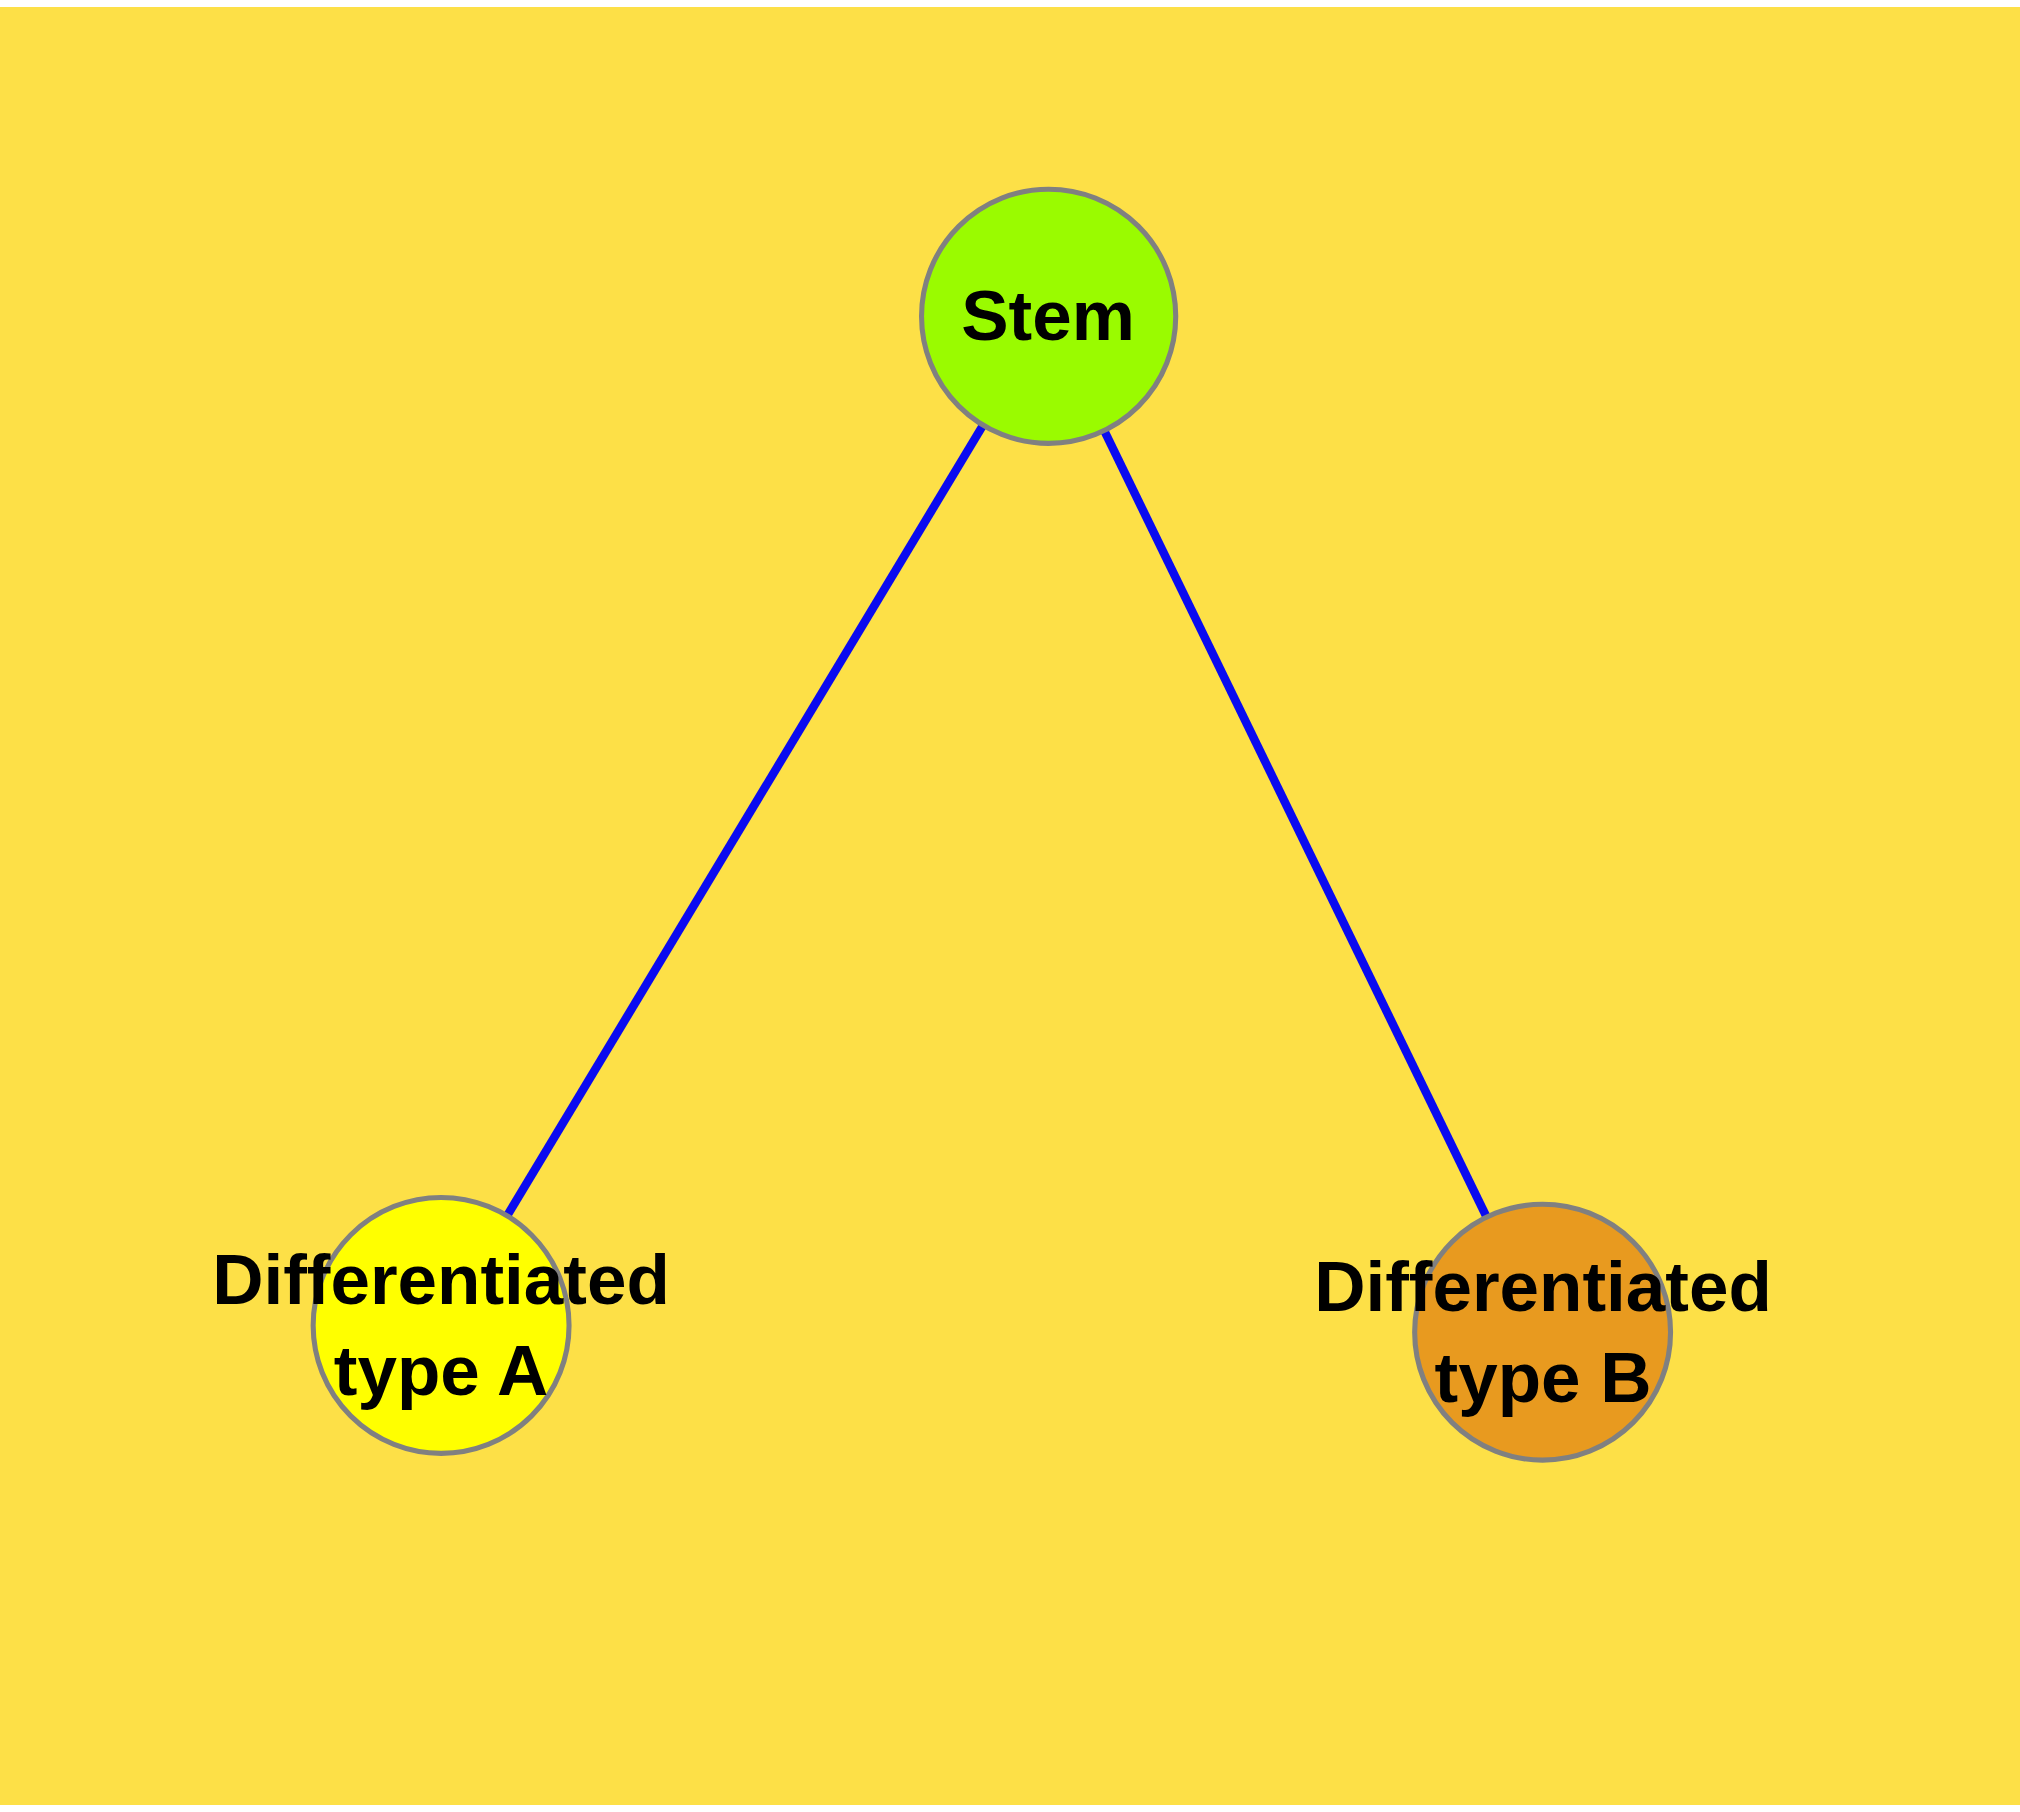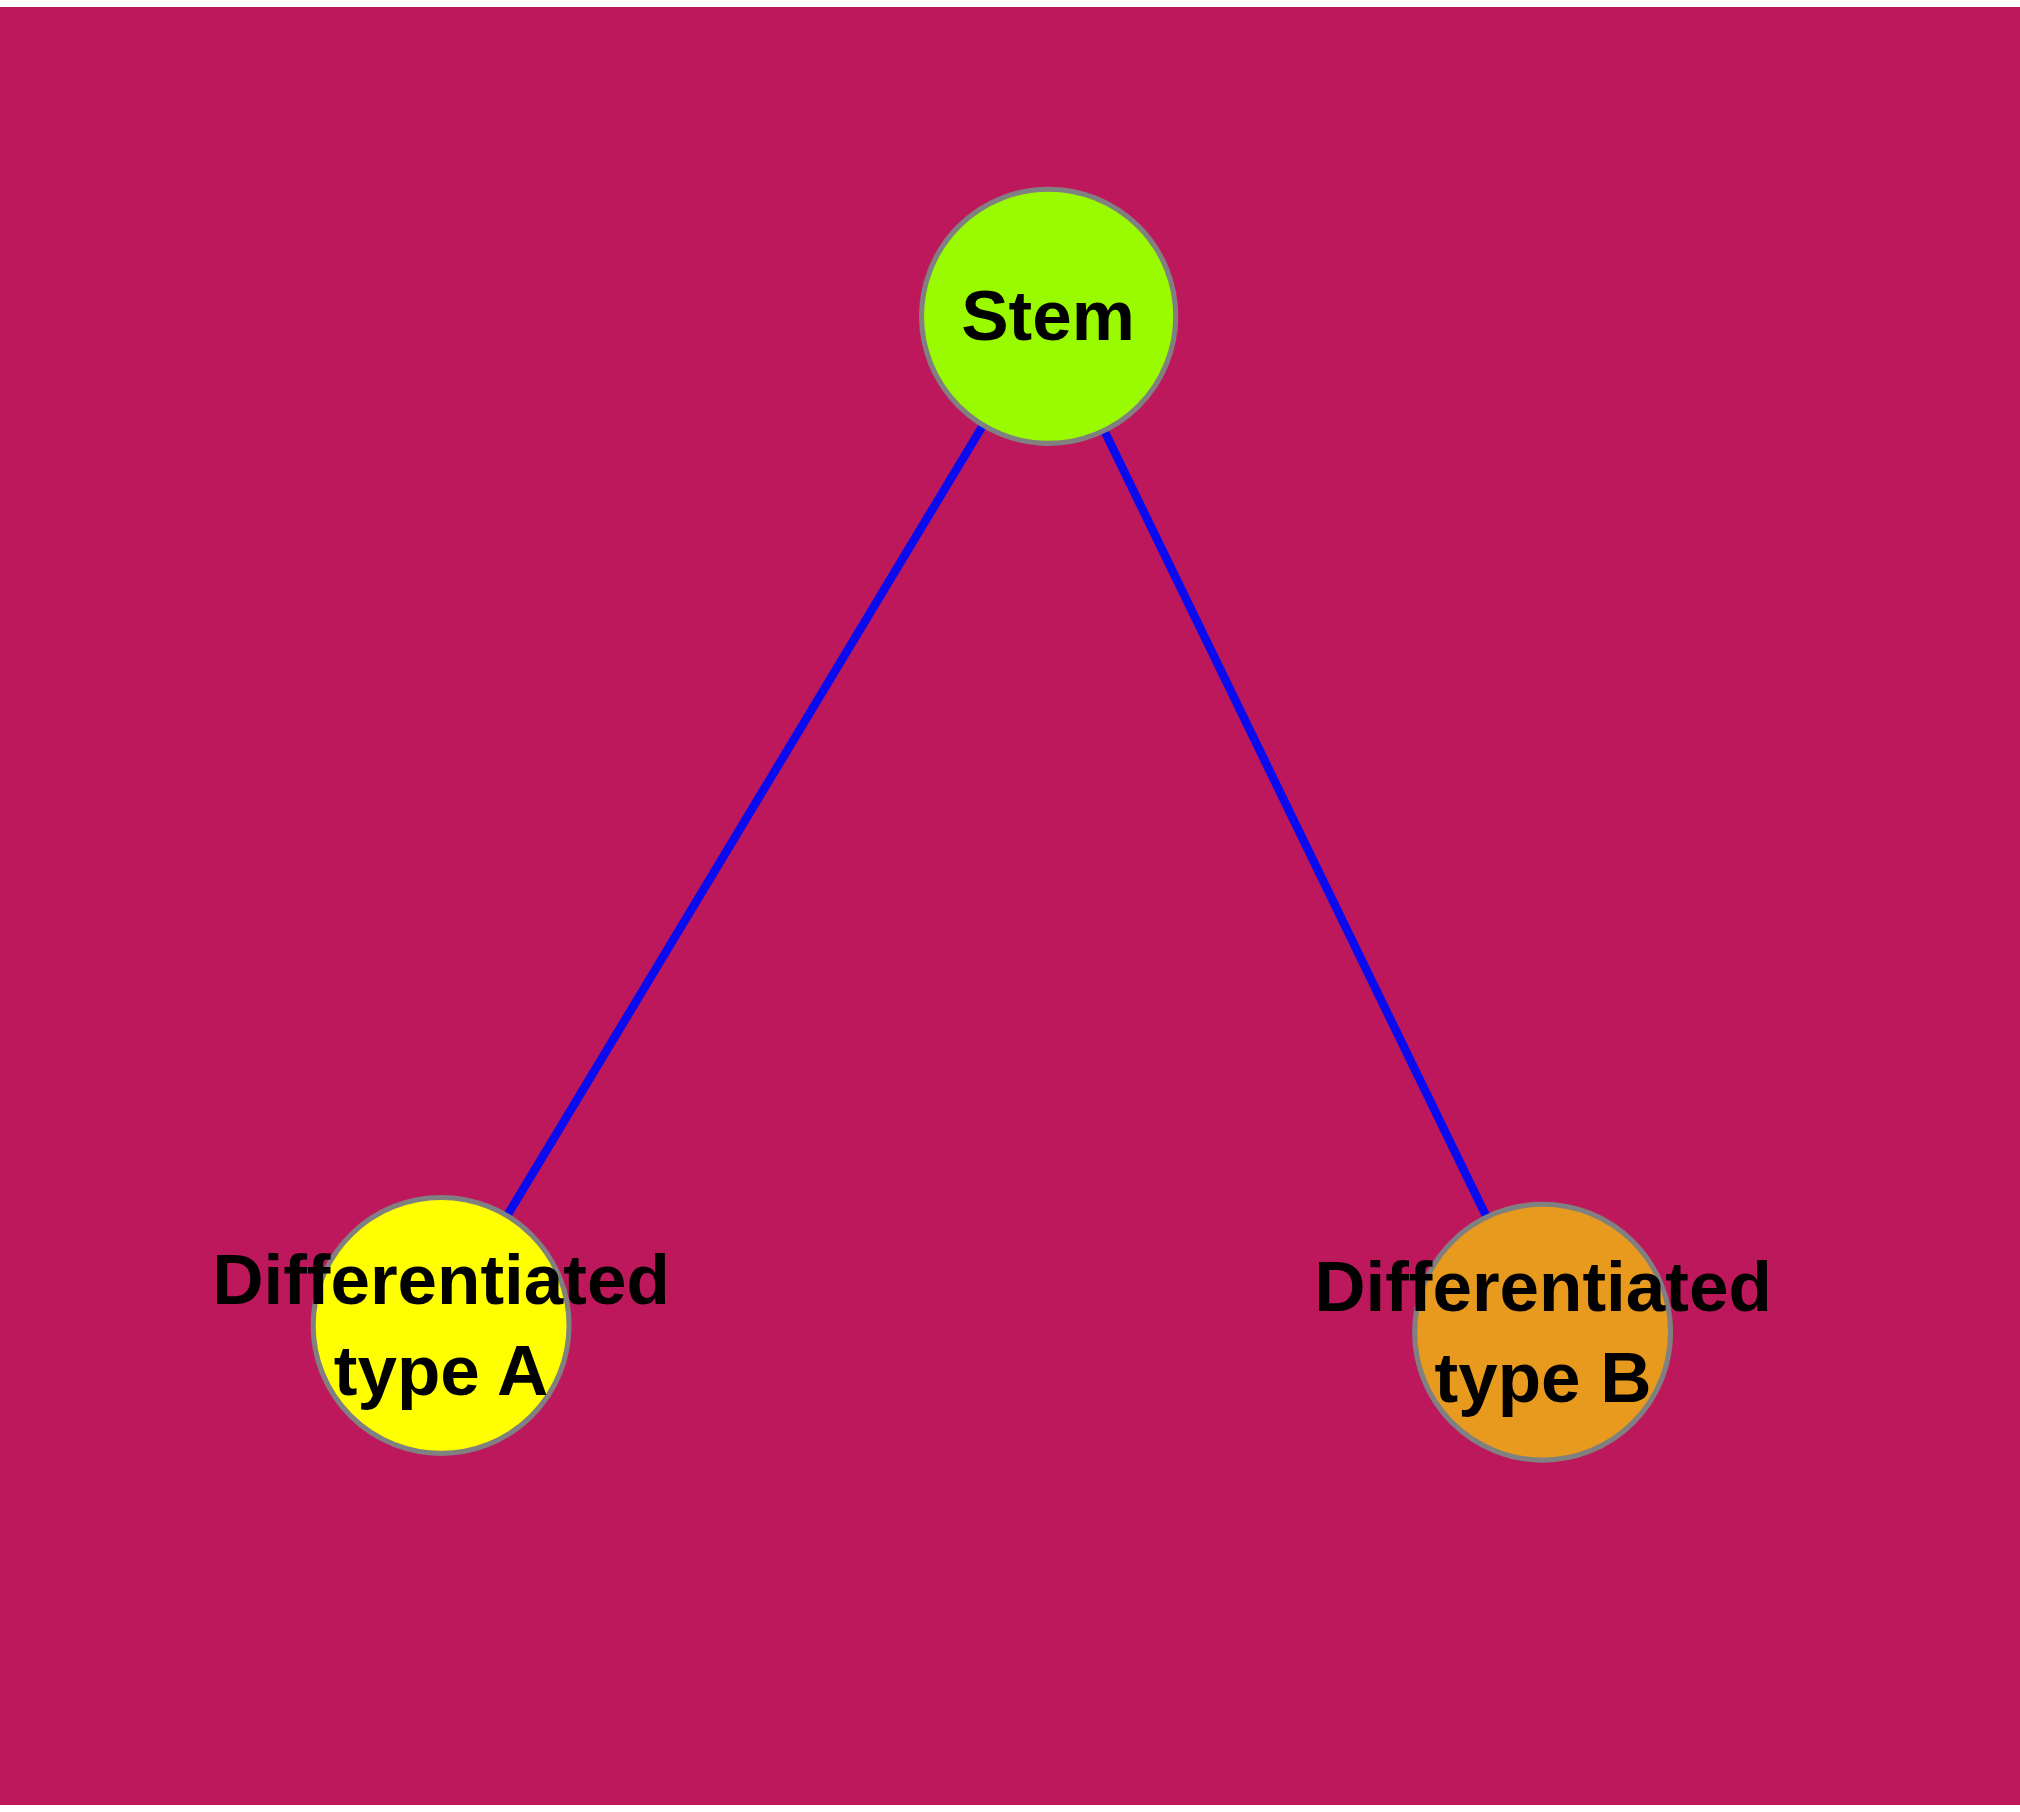--- a/index.html
+++ b/index.html
@@ -44,21 +44,21 @@
     font-size: 71px;
     line-height: 1.28;
     text-align: center;
     white-space: pre;
     letter-spacing: 0;
   }
 </style>
 </head>
 <body style="background: rgb(255, 255, 255);">
 
-<div class="canvas" style="background: #be185d;">
+<div class="canvas" style="background: #fde047;">
   <svg class="graph-svg" xmlns="http://www.w3.org/2000/svg" viewBox="0 8 2384 2122">
       <line x1="1237" y1="373" x2="520" y2="1564" stroke="#0A0AF0" stroke-width="10"></line>
       <line x1="1237" y1="373" x2="1820" y2="1572" stroke="#0A0AF0" stroke-width="10"></line>
       <circle cx="1237" cy="373" r="150" fill="#9AFB00" stroke="#808080" stroke-width="6"></circle>
       <circle cx="520" cy="1564" r="151" fill="#FFFF00" stroke="#808080" stroke-width="6"></circle>
       <circle cx="1820" cy="1572" r="151" fill="#E89A1F" stroke="#808080" stroke-width="6"></circle>
     </svg>
   <div class="label-layer">
       <div class="node-label" style="left: 1048px; top: 309px; color: rgb(0, 0, 0);">Stem</div>
       <div class="node-label" style="left: 441px; top: 1319px; color: rgb(0, 0, 0);">Differentiated

